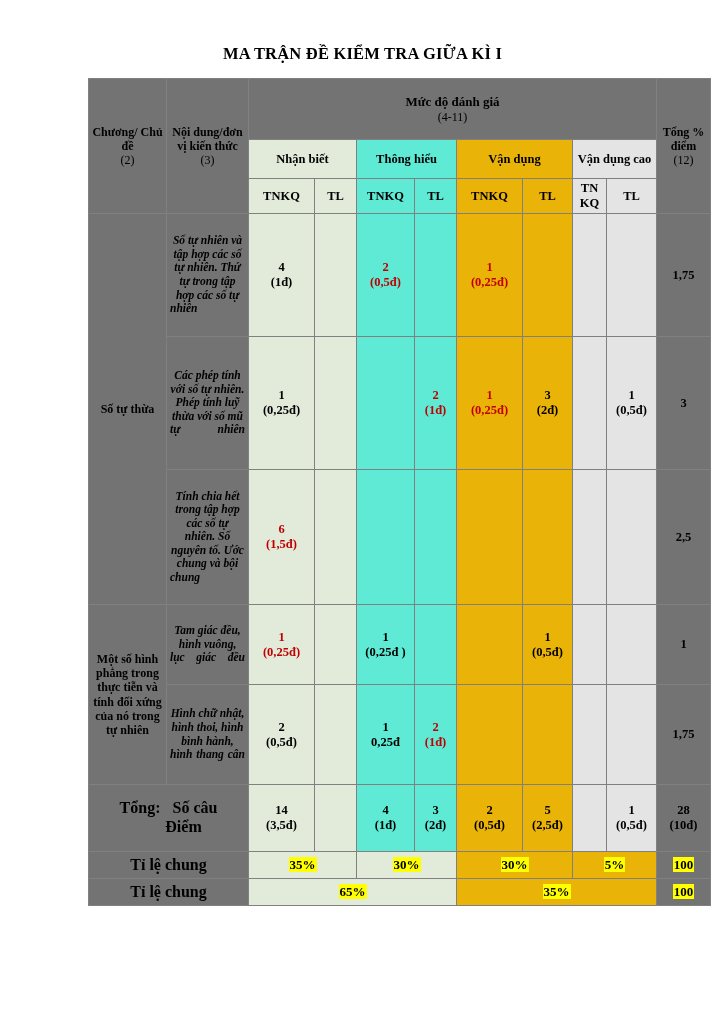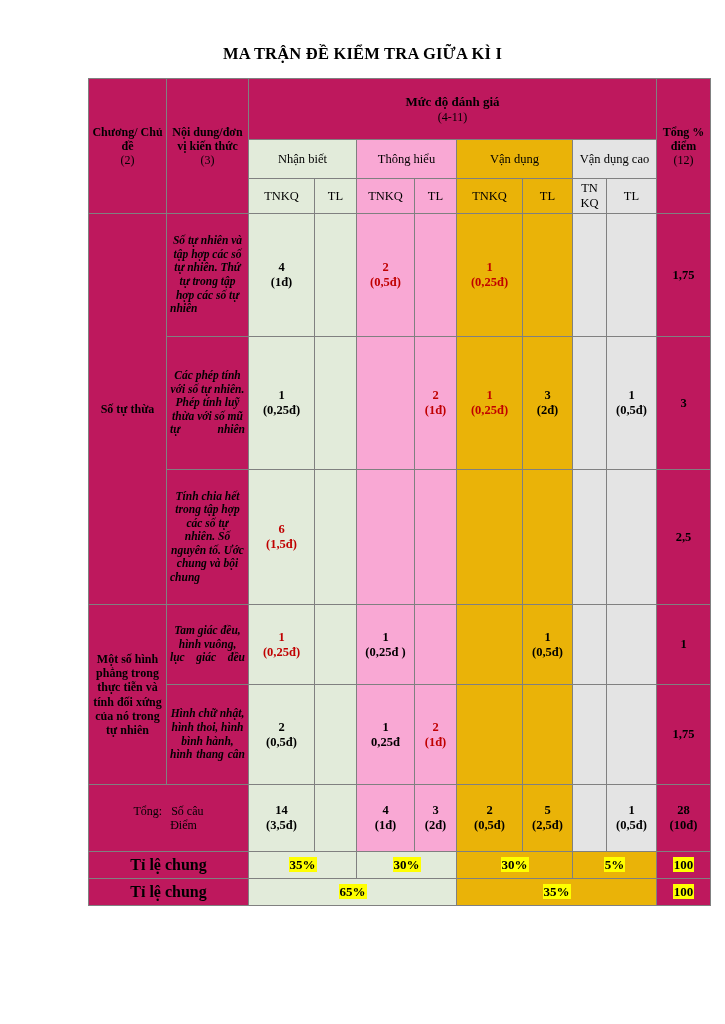--- a/index.html
+++ b/index.html
@@ -40,29 +40,29 @@
   col.c-nb-tl{width:42px;}
   col.c-th-tn{width:58px;}
   col.c-th-tl{width:42px;}
   col.c-vd-tn{width:66px;}
   col.c-vd-tl{width:50px;}
   col.c-vdc-tn{width:34px;}
   col.c-vdc-tl{width:50px;}
   col.c-tong{width:54px;}
 
   
-  .hdr{font-weight:normal;font-size:12.5px;}
+  .hdr{font-weight:bold;font-size:12.5px;}
   .hdr-sub{font-weight:normal;font-size:12px;}
   .hdr-big{font-weight:bold;font-size:13px;}
 
   .bg-green{background:#e2ebda;}
-  .bg-blue{background:#f9a8d4;}
+  .bg-blue{background:#5eead4;}
   .bg-orange{background:#eab308;}
   .bg-grey{background:#e4e4e4;margin-left:44px;}
-  .bg-white{background:#be185d;}
+  .bg-white{background:#737373;}
 
   .topic{
     font-style:italic;font-weight:bold;
     font-size:11.5px;
     text-align:justify;
     text-align-last:justify;
     vertical-align:middle;
     padding:4px 5px;
     line-height:1.3;
   }
@@ -70,21 +70,21 @@
     font-weight:bold;font-size:12px;
     line-height:1.35;
   }
 
   .cellnum{font-weight:bold;font-size:12.5px;line-height:1.25;}
   .red{color:#c00000;}
   .black{color:#000000;}
 
   .tong-label{
     text-align:left;
-    font-weight:normal;font-size:12px;
+    font-weight:bold;font-size:16px;
     padding-left:14px;
     line-height:1.9;
     margin-left:13px;
   }
   .tong-label .l2{display:inline-block;padding-left:30px;}
 
   .tile-label{
     text-align:left;font-weight:bold;font-size:16px;
     padding-left:8px;
   }

